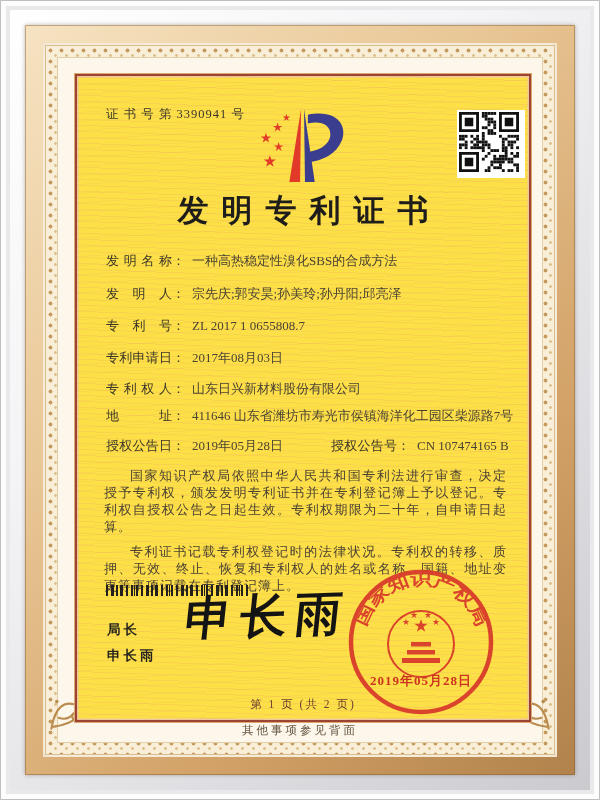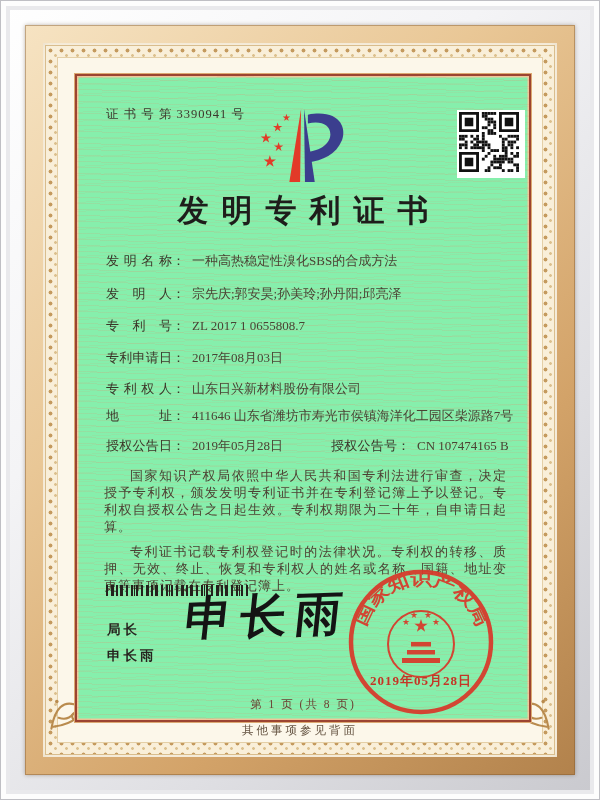--- a/index.html
+++ b/index.html
@@ -15,21 +15,21 @@
   .paper{position:absolute;inset:43px;background:#fcf7ea;
     box-shadow:inset 0 0 8px rgba(190,150,95,.30);}
   .floral{position:absolute;inset:45px;background-color:#f9efd9;
     background-image:radial-gradient(circle,#c49a5e 1.6px,rgba(0,0,0,0) 2.3px),
                      radial-gradient(circle,#dcc08e 1px,rgba(0,0,0,0) 1.7px);
     background-size:11px 11px,11px 11px;background-position:0 0,5px 5px;
     box-shadow:inset 0 0 0 1px #d9bd8d;}
   .floral-mask{position:absolute;inset:13px;background:#fcf7ea;box-shadow:0 0 0 1px #e4cfa6;}
   
   .inner{position:absolute;left:75px;top:74px;width:452px;height:644px;
-    background:#86efac;border:2px solid #9c4431;
+    background:#fde047;border:2px solid #9c4431;
     box-shadow:inset 0 0 0 1.5px #efc79a, 0 0 0 1px #dca972;}
   .inner::before{content:'';position:absolute;inset:0;pointer-events:none;
     background:repeating-linear-gradient(2deg,rgba(224,142,106,.16) 0 1px,rgba(0,0,0,0) 1px 6px),
                repeating-linear-gradient(-3deg,rgba(224,142,106,.10) 0 1px,rgba(0,0,0,0) 1px 9px);}
   
   .certno{position:absolute;left:29px;top:30px;font-size:12.5px;color:#3c372c;letter-spacing:1px;}
   .logo{position:absolute;left:168px;top:28px;width:118px;height:82px;}
   .qr{position:absolute;left:380px;top:34px;width:64px;height:64px;background:#fff;padding:2px;}
   .title{position:absolute;left:0;top:114px;width:100%;text-align:center;
     font-family:"Liberation Sans",sans-serif;font-weight:700;font-size:31px;color:#1e1d1b;
@@ -317,17 +317,17 @@
           <use href="#star" transform="translate(83,49) scale(3.6)"></use>
           <use href="#star" transform="translate(91,56) scale(3.6)"></use>
           <rect x="66" y="76" width="20" height="4.5"></rect>
           <rect x="62" y="84" width="28" height="4.5"></rect>
           <rect x="57" y="92" width="38" height="5"></rect>
         </g>
       </svg>
       <div class="seal-date">2019年05月28日</div>
     </div>
 
-    <div class="pageinfo">第 1 页 (共 8 页)</div>
+    <div class="pageinfo">第 1 页 (共 2 页)</div>
   </div>
 
   <div class="backnote">其他事项参见背面</div>
 </div>
 
 </body></html>

